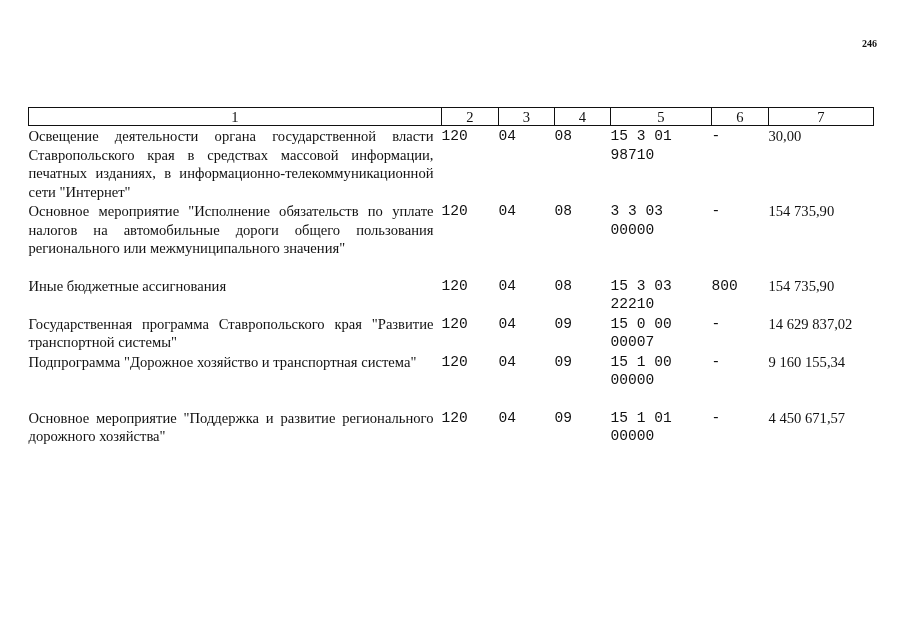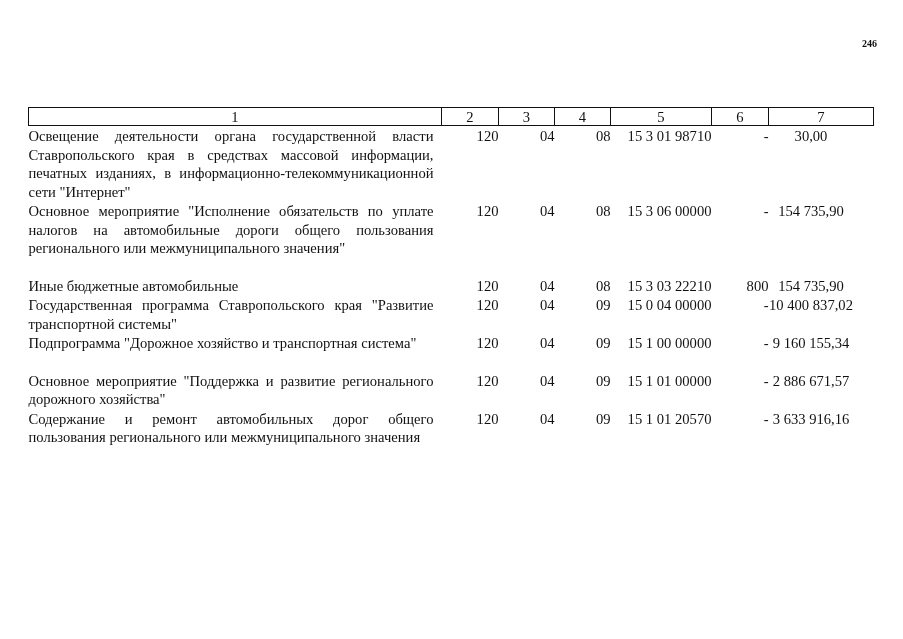--- a/index.html
+++ b/index.html
@@ -43,24 +43,25 @@
     table.budget td {
       padding: 0;
       vertical-align: top;
     }
     td.c1 {
       text-align: justify;
       text-align-last: left;
       padding-right: 8px !important;
     }
     td.c2, td.c3, td.c4, td.c5, td.c6 {
-      text-align: right;
+      text-align: left;
+      font-family: Liberation Mono, monospace;
     }
     td.c7 {
-      text-align: center;
+      text-align: left;
       padding-right: 20px !important;
       margin-left: 48px;
     }
     tr.row td {
       padding-top: 1px;
     }
     tr.gap td {
       padding-bottom: 18px;
     }
   </style>
@@ -98,63 +99,54 @@
       <td class="c4">08</td>
       <td class="c5">15 3 01 98710</td>
       <td class="c6">-</td>
       <td class="c7">30,00</td>
     </tr>
     <tr class="row gap">
       <td class="c1">Основное мероприятие "Исполнение обязательств по уплате налогов на автомобильные дороги общего пользования регионального или межмуниципального значения"</td>
       <td class="c2">120</td>
       <td class="c3">04</td>
       <td class="c4">08</td>
-      <td class="c5">15 3 06 00000</td>
+      <td class="c5">3 3 03 00000</td>
       <td class="c6">-</td>
       <td class="c7">154 735,90</td>
     </tr>
     <tr class="row">
-      <td class="c1">Иные бюджетные автомобильные</td>
+      <td class="c1">Иные бюджетные ассигнования</td>
       <td class="c2">120</td>
       <td class="c3">04</td>
       <td class="c4">08</td>
       <td class="c5">15 3 03 22210</td>
       <td class="c6">800</td>
       <td class="c7">154 735,90</td>
     </tr>
     <tr class="row">
       <td class="c1">Государственная программа Ставропольского края "Развитие транспортной системы"</td>
       <td class="c2">120</td>
       <td class="c3">04</td>
       <td class="c4">09</td>
-      <td class="c5">15 0 04 00000</td>
+      <td class="c5">15 0 00 00007</td>
       <td class="c6">-</td>
-      <td class="c7">10 400 837,02</td>
+      <td class="c7">14 629 837,02</td>
     </tr>
     <tr class="row gap">
       <td class="c1">Подпрограмма "Дорожное хозяйство и транспортная система"</td>
       <td class="c2">120</td>
       <td class="c3">04</td>
       <td class="c4">09</td>
       <td class="c5">15 1 00 00000</td>
       <td class="c6">-</td>
       <td class="c7">9 160 155,34</td>
     </tr>
     <tr class="row">
       <td class="c1">Основное мероприятие "Поддержка и развитие регионального дорожного хозяйства"</td>
       <td class="c2">120</td>
       <td class="c3">04</td>
       <td class="c4">09</td>
       <td class="c5">15 1 01 00000</td>
       <td class="c6">-</td>
-      <td class="c7">2 886 671,57</td>
-    </tr>
-    <tr class="row">
-      <td class="c1">Содержание и ремонт автомобильных дорог общего пользования регионального или межмуниципального значения</td>
-      <td class="c2">120</td>
-      <td class="c3">04</td>
-      <td class="c4">09</td>
-      <td class="c5">15 1 01 20570</td>
-      <td class="c6">-</td>
-      <td class="c7">3 633 916,16</td>
+      <td class="c7">4 450 671,57</td>
     </tr>
   </tbody>
 </table>
 
 </body></html>

